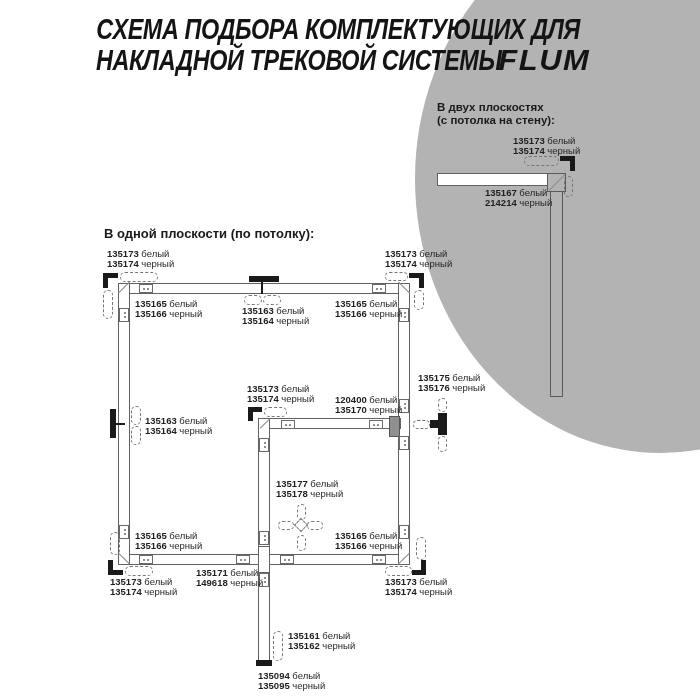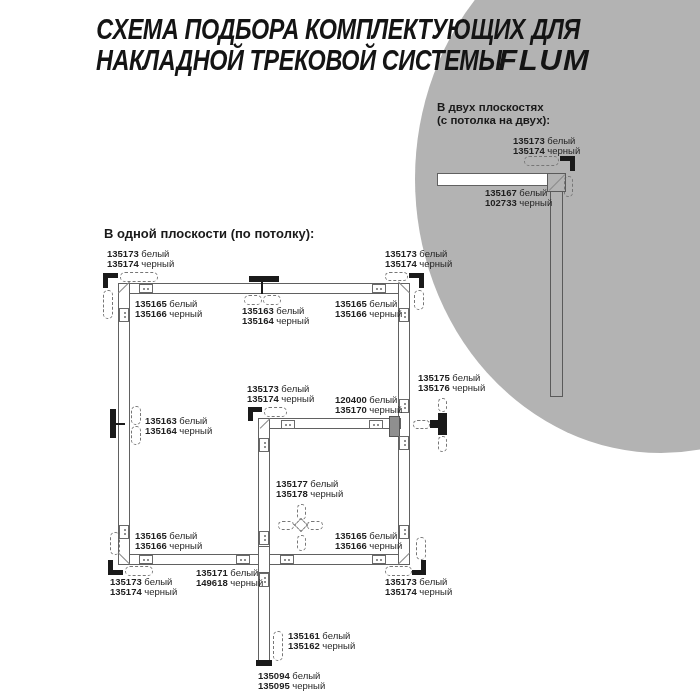--- a/index.html
+++ b/index.html
@@ -45,21 +45,21 @@
   <div class="overlay-ellipse"></div>
 
   <div class="title">
     <div class="title-line"><span class="squeeze">СХЕМА ПОДБОРА КОМПЛЕКТУЮЩИХ ДЛЯ</span></div>
     <div class="title-line"><span class="squeeze"><span>НАКЛАДНОЙ ТРЕКОВОЙ СИСТЕМЫ</span><span class="brand">FLUM</span></span></div>
   </div>
 
   <div class="sec-h" id="ceiling-heading">В одной плоскости (по потолку):</div>
   <div class="sec-h" id="wall-heading">
     <div>В двух плоскостях</div>
-    <div>(с потолка на двух):</div>
+    <div>(с потолка на стену):</div>
   </div>
 
   <div class="cap" style="left:524px;top:156px;width:35px;height:10px"></div>
   <div class="blk" style="left:560px;top:156px;width:15px;height:5px"></div>
   <div class="blk" style="left:570px;top:156px;width:5px;height:15px"></div>
   <div class="cap" style="left:564px;top:176px;width:9px;height:21px"></div>
   <div class="trk" style="left:437px;top:173px;width:111px;height:13px"></div>
   <div class="trk-gray" style="left:547px;top:173px;width:19px;height:19px"></div>
   <div class="diag" style="left:546px;top:182px;width:22px;transform:rotate(-45deg)"></div>
   <div class="trk-gray" style="left:550px;top:191px;width:13px;height:206px"></div>
@@ -213,16 +213,16 @@
   <div class="plabel" style="left:258px;top:671px">
     <div><b>135094</b> <span>белый</span></div>
     <div><b>135095</b> <span>черный</span></div>
   </div>
   <div class="plabel" style="left:513px;top:136px">
     <div><b>135173</b> <span>белый</span></div>
     <div><b>135174</b> <span>черный</span></div>
   </div>
   <div class="plabel" style="left:485px;top:188px">
     <div><b>135167</b> <span>белый</span></div>
-    <div><b>102733</b> <span>черный</span></div>
+    <div><b>214214</b> <span>черный</span></div>
   </div>
 
 </div>
 
 </body></html>

